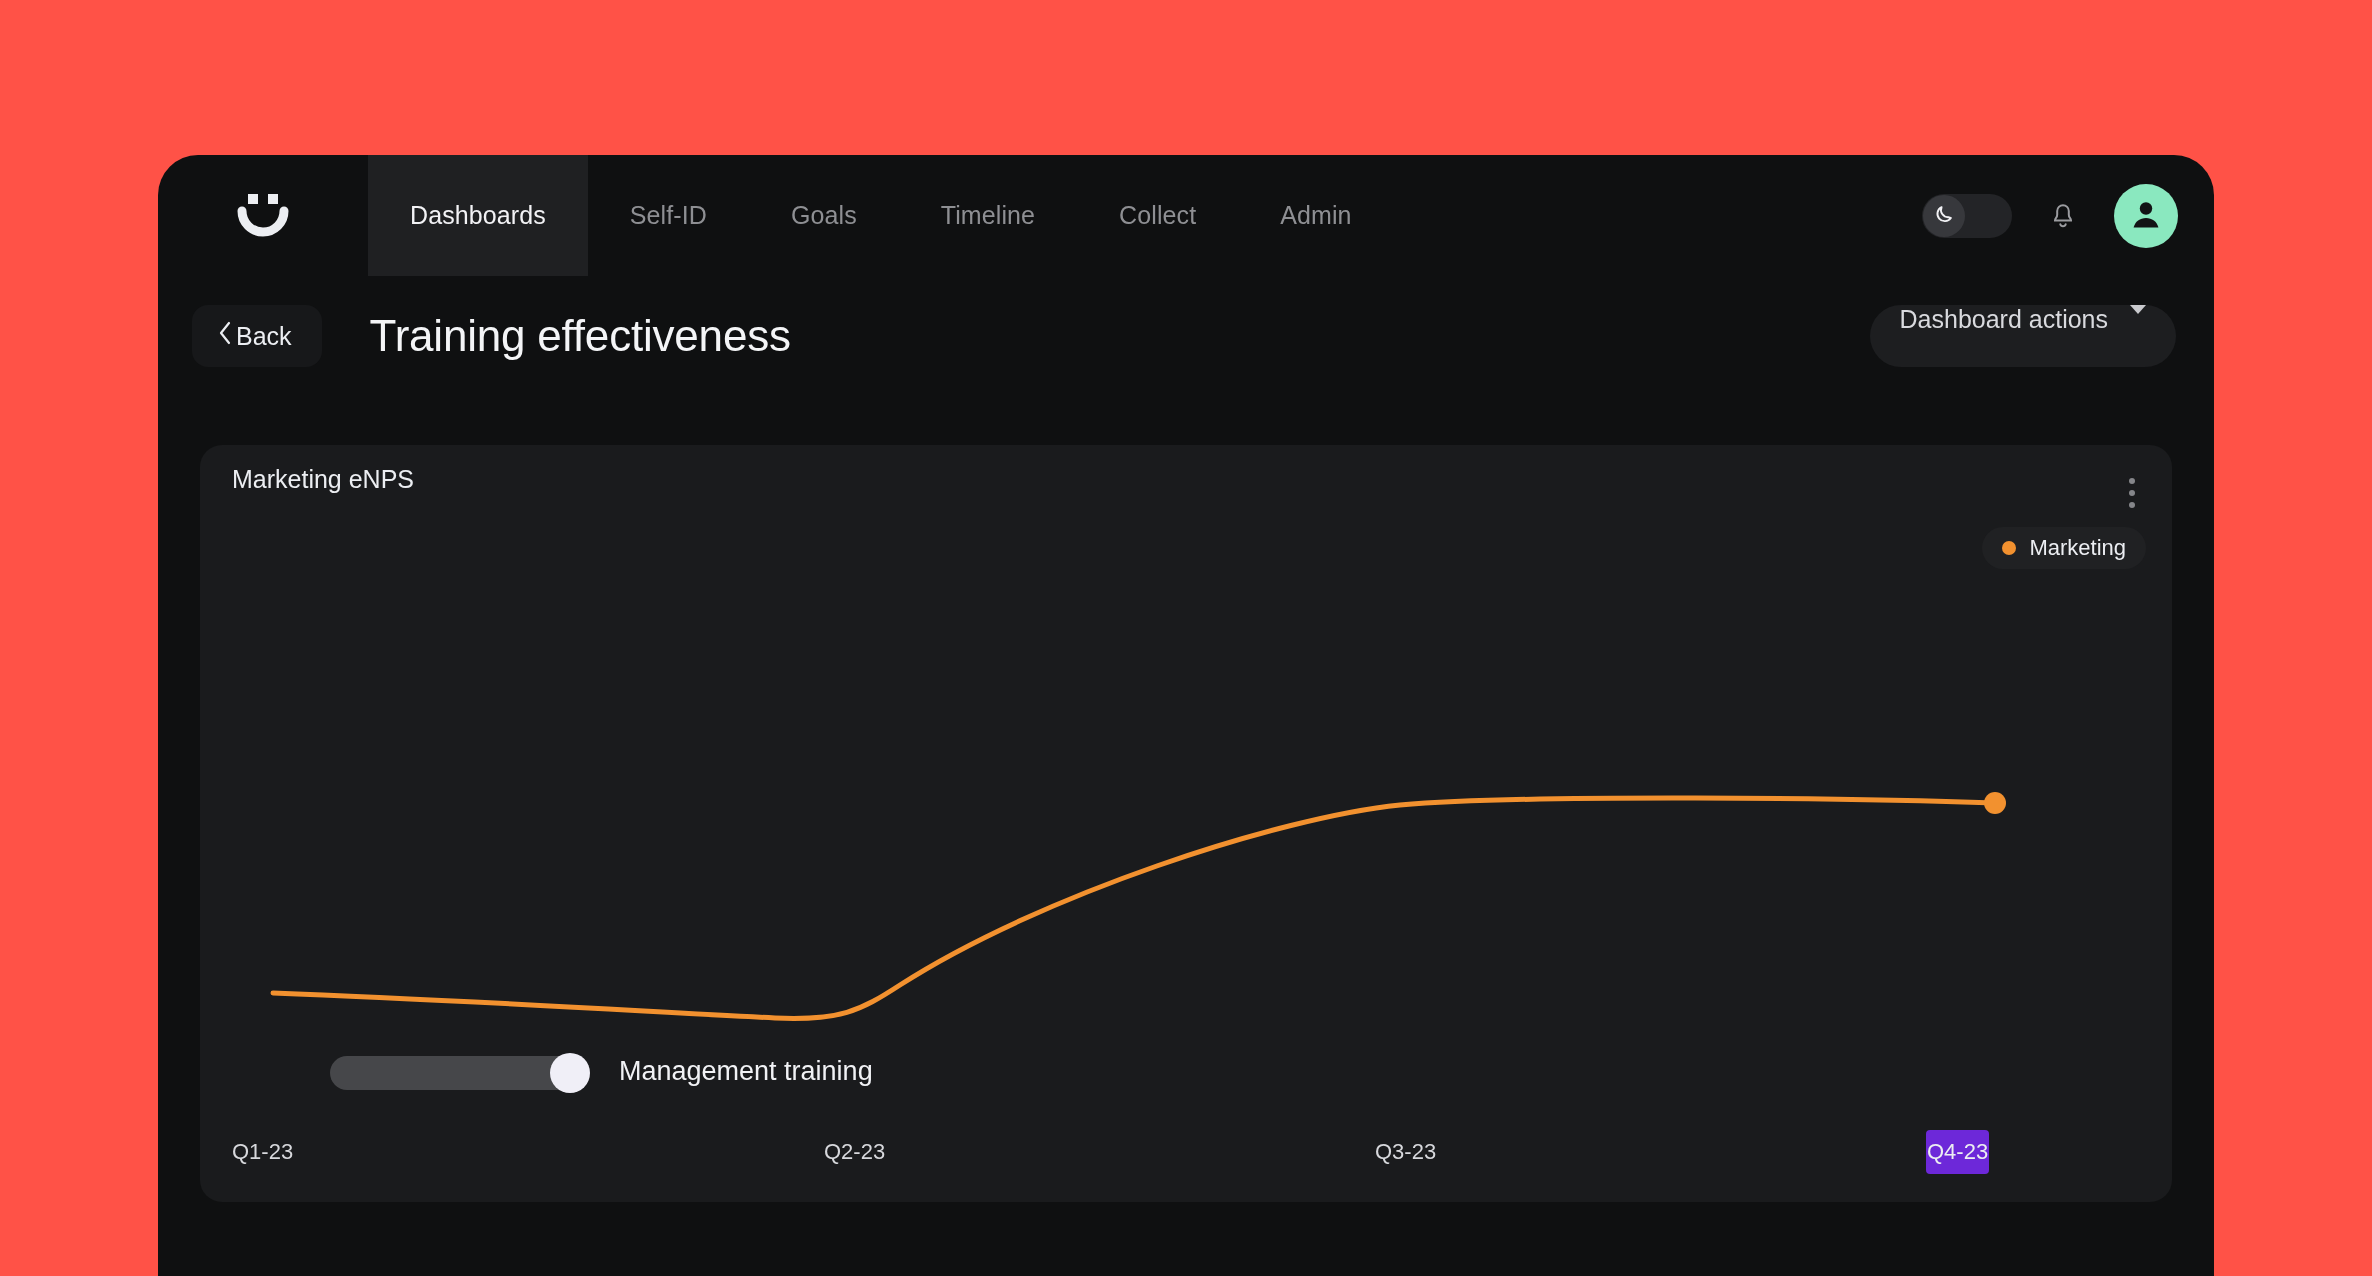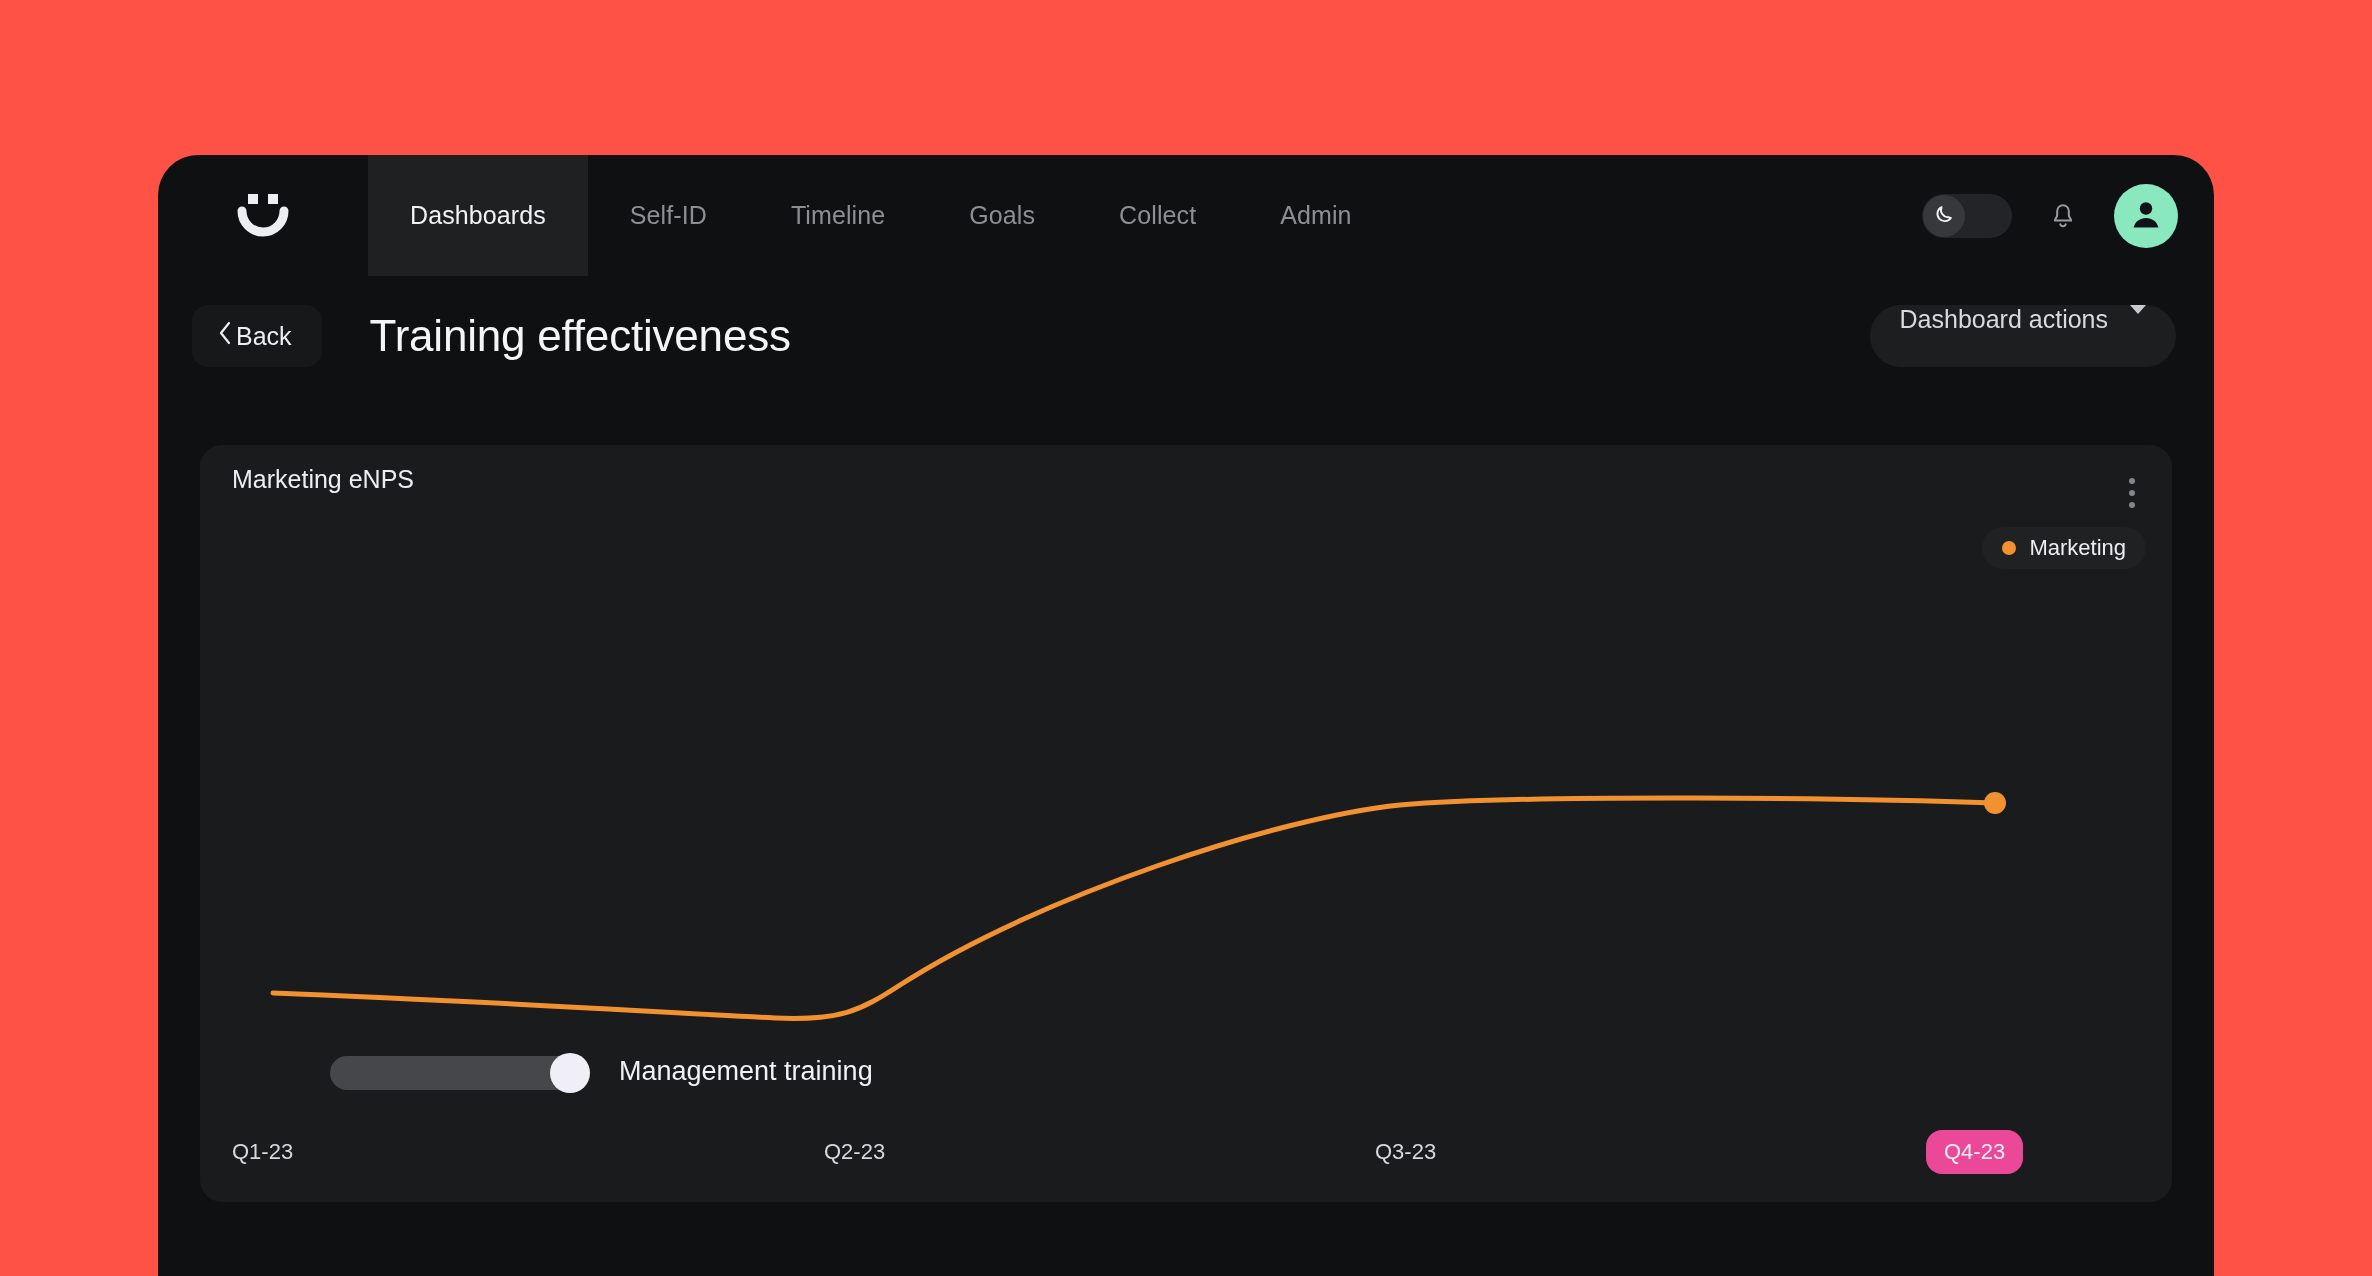--- a/index.html
+++ b/index.html
@@ -287,23 +287,23 @@
     height: 50px;
   }
   .x-tick {
     position: absolute;
     font-size: 22px;
     color: #d7d8dc;
     white-space: nowrap;
     top: 8px;
   }
   .x-tick.pill {
-    background: #ec4899;
-    border-radius: 16px;
-    padding: 9px 18px;
+    background: #6d28d9;
+    border-radius: 4px;
+    padding: 9px 1px;
     top: -1px;
     color: #eceef2;
   }
 </style>
 </head>
 <body>
 
 <div id="app-window">
 
   <div id="topnav">
@@ -313,22 +313,22 @@
         <svg width="56" height="52" viewBox="0 0 56 52" aria-hidden="true">
           <rect x="13" y="4" width="10" height="10" fill="#eceef2"></rect>
           <rect x="33" y="4" width="10" height="10" fill="#eceef2"></rect>
           <path d="M7 21 A21 21 0 0 0 49 21" fill="none" stroke="#eceef2" stroke-width="9" stroke-linecap="round"></path>
         </svg>
       </span>
     </div>
 
     <button class="nav-tab active">Dashboards</button>
     <button class="nav-tab">Self-ID</button>
+    <button class="nav-tab">Goals</button>
     <button class="nav-tab">Timeline</button>
-    <button class="nav-tab">Goals</button>
     <button class="nav-tab">Collect</button>
     <button class="nav-tab">Admin</button>
 
     <div id="nav-right">
 
       <div id="theme-toggle">
         <div class="knob">
           <span>
             <svg width="24" height="24" viewBox="0 0 24 24" aria-hidden="true">
               <path d="M16.5 15.2A7.2 7.2 0 0 1 9.6 5.1 7.4 7.4 0 1 0 18.9 16a7.2 7.2 0 0 1-2.4-.8z" fill="none" stroke="#f2f2f5" stroke-width="1.9" stroke-linejoin="round"></path>

